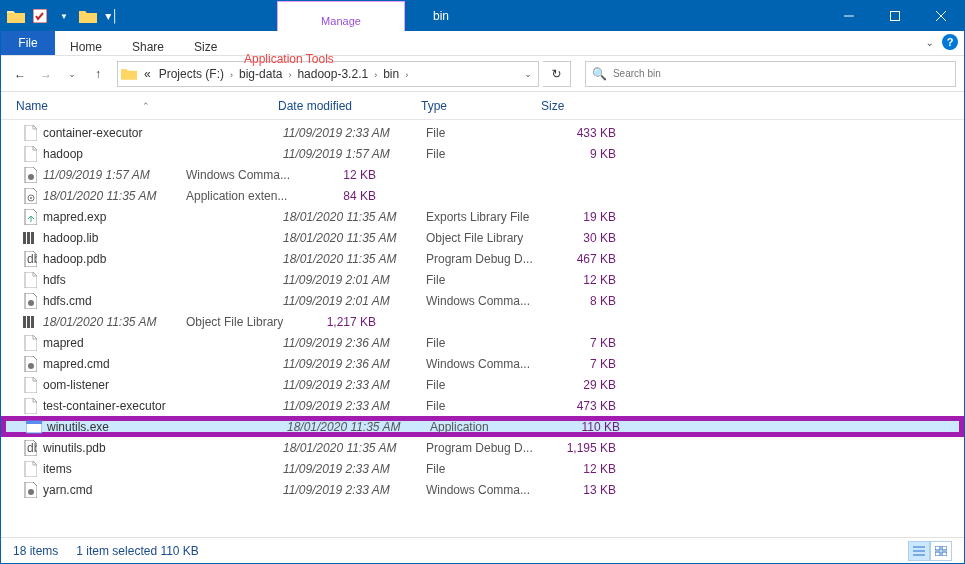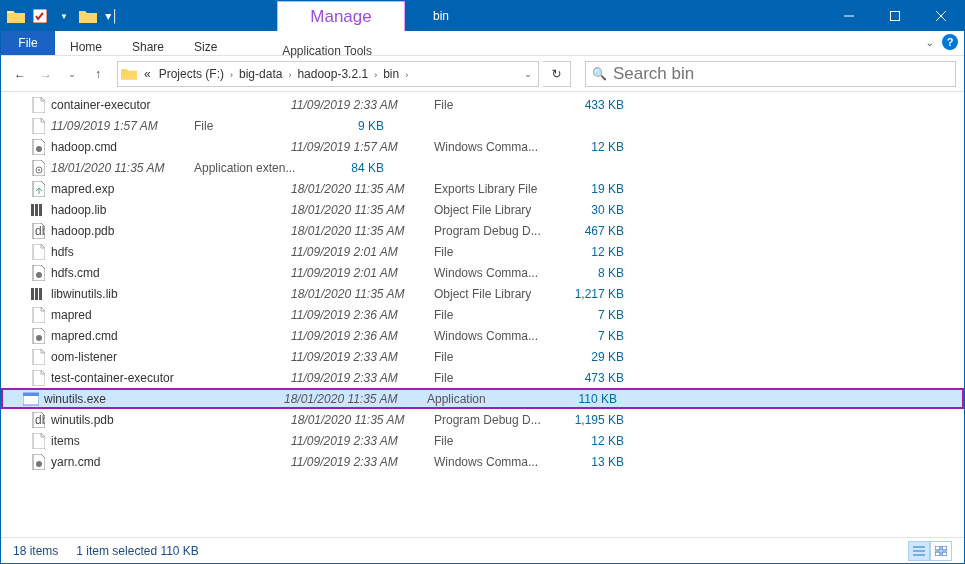--- a/index.html
+++ b/index.html
@@ -2,57 +2,57 @@
 <html><head>
 <meta charset="utf-8">
 <style>
 * { margin:0; padding:0; box-sizing:border-box; font-family:"Segoe UI",Arial,sans-serif; font-size:12px; }
 body { width:965px; height:564px; background:#fff; display:flex; flex-direction:column; border:1px solid #0063b1; overflow:hidden; }
 .titlebar { height:30px; background:#0063b1; display:flex; align-items:stretch; color:#fff; }
 .qat { display:flex; align-items:center; padding:0 6px; gap:6px; }
 .qat-item { width:18px; height:18px; display:flex; align-items:center; justify-content:center; }
 .folder-svg { width:18px; height:14px; }
 .manage-tab-wrap { margin-left:150px; display:flex; flex-direction:column; align-items:center; justify-content:flex-end; background:#fff; width:128px; border:1px solid #e49eff; border-bottom:none; }
-.manage-small { color:#9a4fd6; font-size:17px; padding:2px 4px 4px; }
+.manage-small { color:#9a4fd6; font-size:11px; padding:2px 4px 4px; }
 .title-txt { color:#fff; margin-left:28px; align-self:center; font-size:12px; }
 .win-controls { margin-left:auto; display:flex; }
 .win-btn { width:46px; display:flex; align-items:center; justify-content:center; color:#fff; font-family:inherit; }
 
 .ribbon-tabs { height:25px; background:#fff; display:flex; align-items:stretch; border-bottom:1px solid #e1e1e1; position:relative; }
 .file-tab { background:#1a62c4; color:#fff; width:54px; display:flex; align-items:center; justify-content:center; }
 .r-tab { padding:16px 15px; display:flex; align-items:center; color:#333; }
-.app-tools { position:absolute; left:243px; top:8px; width:128px; text-align:right; color:#404040; height:25px; line-height:25px; }
+.app-tools { position:absolute; left:243px; top:16px; width:128px; text-align:left; color:#ef4444; height:25px; line-height:25px; }
 .ribbon-right { position:absolute; right:6px; top:3px; display:flex; gap:8px; align-items:center; }
 .chev { color:#555; font-size:10px; }
 .help-c { width:16px; height:16px; background:#0078d7; color:#fff; border-radius:50%; display:flex; align-items:center; justify-content:center; font-size:11px; font-weight:bold; }
 
 .navbar { height:36px; display:flex; align-items:center; padding:4px 8px; gap:4px; border-bottom:1px solid #e1e1e1; }
 .nav-arrow { width:22px; height:22px; display:flex; align-items:center; justify-content:center; color:#999; }
 .nav-arrow.active { color:#333; }
 .addrbar { flex:0 0 422px; height:26px; border:1px solid #ccc; display:flex; align-items:center; margin-left:4px; }
 .addr-ic { width:22px; display:flex; align-items:center; justify-content:center; }
 .crumb { padding:0 4px; color:#333; white-space:nowrap; }
 .crumb-sep { color:#555; font-size:9px; padding:0 2px; }
 .addr-drop { margin-left:auto; width:20px; text-align:center; color:#555; font-size:9px; }
 .refresh-btn { width:28px; height:26px; border:1px solid #ccc; border-left:none; display:flex; align-items:center; justify-content:center; color:#333; }
 .searchbox { flex:1; height:26px; border:1px solid #ccc; margin-left:10px; display:flex; align-items:center; padding:0 6px; color:#888; gap:6px; }
-.searchbox input { border:none; outline:none; flex:1; color:#555; font-size:17px; }
+.searchbox input { border:none; outline:none; flex:1; color:#555; font-size:10px; }
 
 .content { flex:1; display:flex; flex-direction:column; overflow:hidden; }
 .col-headers { height:28px; display:flex; align-items:center; border-bottom:1px solid #e6e6e6; color:#1a4b8c; padding-left:15px; }
 .ch { display:flex; align-items:center; gap:4px; }
 .ch-name { width:262px; } .ch-date { width:143px; } .ch-type { width:120px; } .ch-size { width:70px; }
 .sort-chev { font-size:9px; color:#777; margin-left:90px; }
 .filelist { flex:1; overflow:auto; padding-top:2px; }
-.row { height:21px; display:flex; align-items:center; padding-left:28px; color:#333; }
-.row.selected { background:#cce8ff; border:2px solid #a21caf; padding-left:19px; }
+.row { height:21px; display:flex; align-items:center; padding-left:20px; color:#333; }
+.row.selected { background:#cce8ff; border:5px solid #a21caf; padding-left:19px; }
 .f-ic { width:18px; height:16px; margin-right:4px; display:flex; align-items:center; justify-content:center; }
 .f-name { width:240px; white-space:nowrap; overflow:hidden; }
 .f-date { width:143px; color:#555;font-style:italic; } .f-type { width:120px; color:#555; white-space:nowrap; overflow:hidden; text-overflow:ellipsis; }
-.f-size { width:70px; text-align:right; color:#0369a1; }
+.f-size { width:70px; text-align:right; color:#701a75; }
 
 .statusbar { height:26px; border-top:1px solid #e1e1e1; display:flex; align-items:center; padding:0 12px; color:#1a4b8c; gap:18px; }
 .view-toggle { margin-left:auto; display:flex; }
 .vt-btn { width:22px; height:20px; border:1px solid #b0cfea; display:flex; align-items:center; justify-content:center; }
 .vt-btn.active { background:#cce8ff; }
 </style>
 </head>
 <body>
 
 <div class="titlebar">
@@ -129,52 +129,61 @@
     <span class="addr-drop">⌄</span>
   </div>
   <div class="refresh-btn">↻</div>
   <div class="searchbox">
     <span>🔍</span>
     <input placeholder="Search bin" style="">
   </div>
 </div>
 
 <div class="content">
+  <div class="col-headers">
+    <div class="ch ch-name">
+        <span>Name</span>
+        <span class="sort-chev">⌃</span>
+      </div>
+    <div class="ch ch-date">Date modified</div>
+    <div class="ch ch-type">Type</div>
+    <div class="ch ch-size">Size</div>
+  </div>
   <div class="filelist" id="filelist">
       <div class="row">
         <span class="f-ic">
           <svg width="14" height="16">
             <path d="M2 0h8l4 4v12H2z" fill="#fff" stroke="#aaa"></path>
             <path d="M10 0v4h4" fill="none" stroke="#aaa"></path>
           </svg>
         </span>
         <span class="f-name">container-executor</span>
         <span class="f-date">11/09/2019 2:33 AM</span>
         <span class="f-type">File</span>
         <span class="f-size">433 KB</span>
       </div>
       <div class="row">
         <span class="f-ic">
           <svg width="14" height="16">
             <path d="M2 0h8l4 4v12H2z" fill="#fff" stroke="#aaa"></path>
             <path d="M10 0v4h4" fill="none" stroke="#aaa"></path>
           </svg>
         </span>
+        <span class="f-name">hadoop</span>
         <span class="f-date">11/09/2019 1:57 AM</span>
         <span class="f-type">File</span>
         <span class="f-size">9 KB</span>
       </div>
       <div class="row">
         <span class="f-ic">
           <svg width="14" height="16">
             <path d="M2 0h8l4 4v12H2z" fill="#fff" stroke="#888"></path>
             <circle cx="8" cy="10" r="3" fill="#777"></circle>
           </svg>
         </span>
-        <span class="f-name">hadoop.cmd</span>
         <span class="f-date">11/09/2019 1:57 AM</span>
         <span class="f-type">Windows Comma...</span>
         <span class="f-size">12 KB</span>
       </div>
       <div class="row">
         <span class="f-ic">
           <svg width="14" height="16">
             <path d="M2 0h8l4 4v12H2z" fill="#fff" stroke="#888"></path>
             <circle cx="8" cy="10" r="3" fill="none" stroke="#777"></circle>
             <circle cx="8" cy="10" r="1" fill="#777"></circle>
@@ -246,21 +255,20 @@
         <span class="f-size">8 KB</span>
       </div>
       <div class="row">
         <span class="f-ic">
           <svg width="16" height="14">
             <rect x="1" y="1" width="3" height="12" fill="#555"></rect>
             <rect x="5" y="1" width="3" height="12" fill="#555"></rect>
             <rect x="9" y="1" width="3" height="12" fill="#555"></rect>
           </svg>
         </span>
-        <span class="f-name">libwinutils.lib</span>
         <span class="f-date">18/01/2020 11:35 AM</span>
         <span class="f-type">Object File Library</span>
         <span class="f-size">1,217 KB</span>
       </div>
       <div class="row">
         <span class="f-ic">
           <svg width="14" height="16">
             <path d="M2 0h8l4 4v12H2z" fill="#fff" stroke="#aaa"></path>
             <path d="M10 0v4h4" fill="none" stroke="#aaa"></path>
           </svg>

